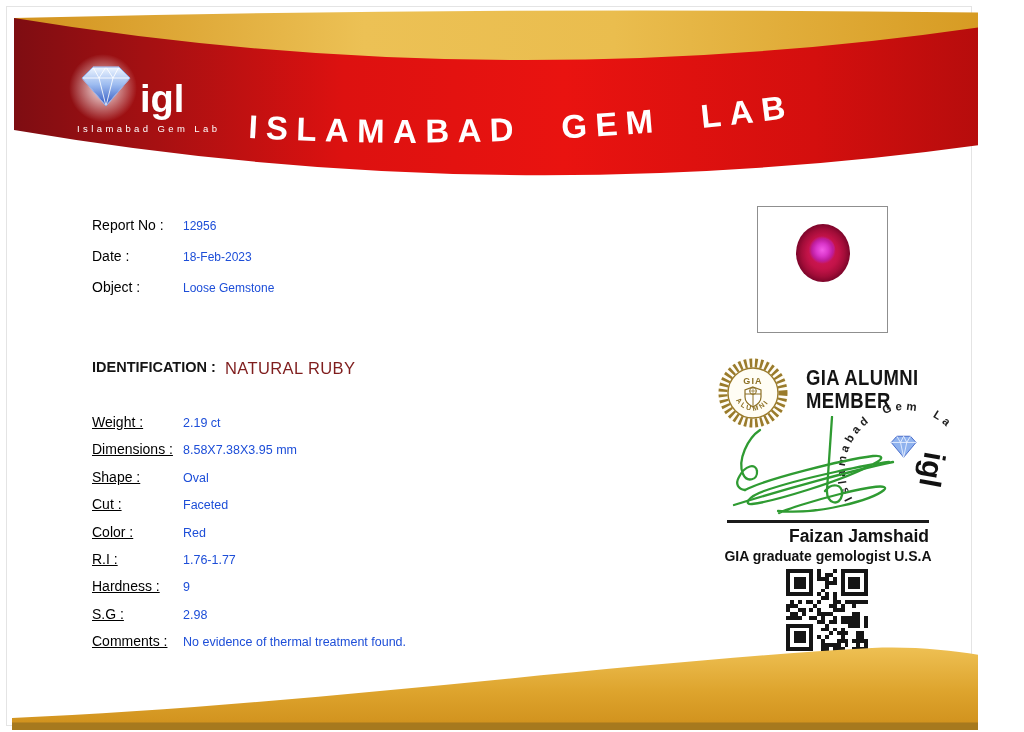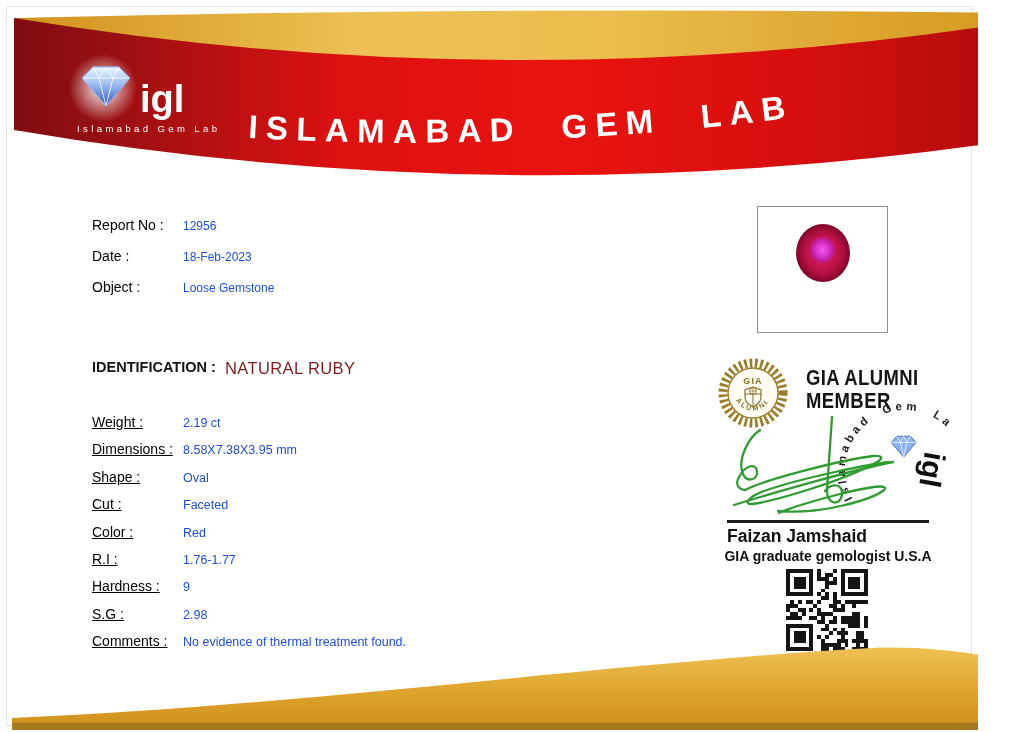--- a/index.html
+++ b/index.html
@@ -38,21 +38,21 @@
   .ruby::after{content:"";position:absolute;left:13px;top:12px;width:27px;height:31px;border-radius:9px;
     transform:rotate(-8deg);
     background:radial-gradient(closest-side at 50% 45%, #f35ae8 0%, #da36ca 45%, #bd1d9d 78%, rgba(189,29,157,0) 100%);}
 
   
   .gia-text{left:806px;top:366px;transform:scaleX(.84);transform-origin:left top;
     font-weight:bold;font-size:22px;line-height:23px;color:#141414;letter-spacing:.5px;white-space:nowrap;}
 
   
   .sign-line{left:727px;top:520px;width:202px;height:2.5px;background:#1b1b1b;}
-  .cert-name{left:727px;top:526px;width:202px;text-align:left;font-size:17.5px;font-weight:bold;color:#111;}
+  .cert-name{left:727px;top:526px;width:202px;text-align:right;font-size:17.5px;font-weight:bold;color:#111;}
   .cert-cred{left:700px;top:548px;width:256px;text-align:center;font-size:14px;font-weight:bold;color:#111;}
 
   
   .qr-wrap{left:786px;top:569px;width:82px;height:82px;}
   .footer-note{left:700px;top:656px;width:256px;text-align:center;font-size:13.2px;line-height:17px;color:#282828;}
 </style>
 </head>
 <body>
 
 <div id="page">

